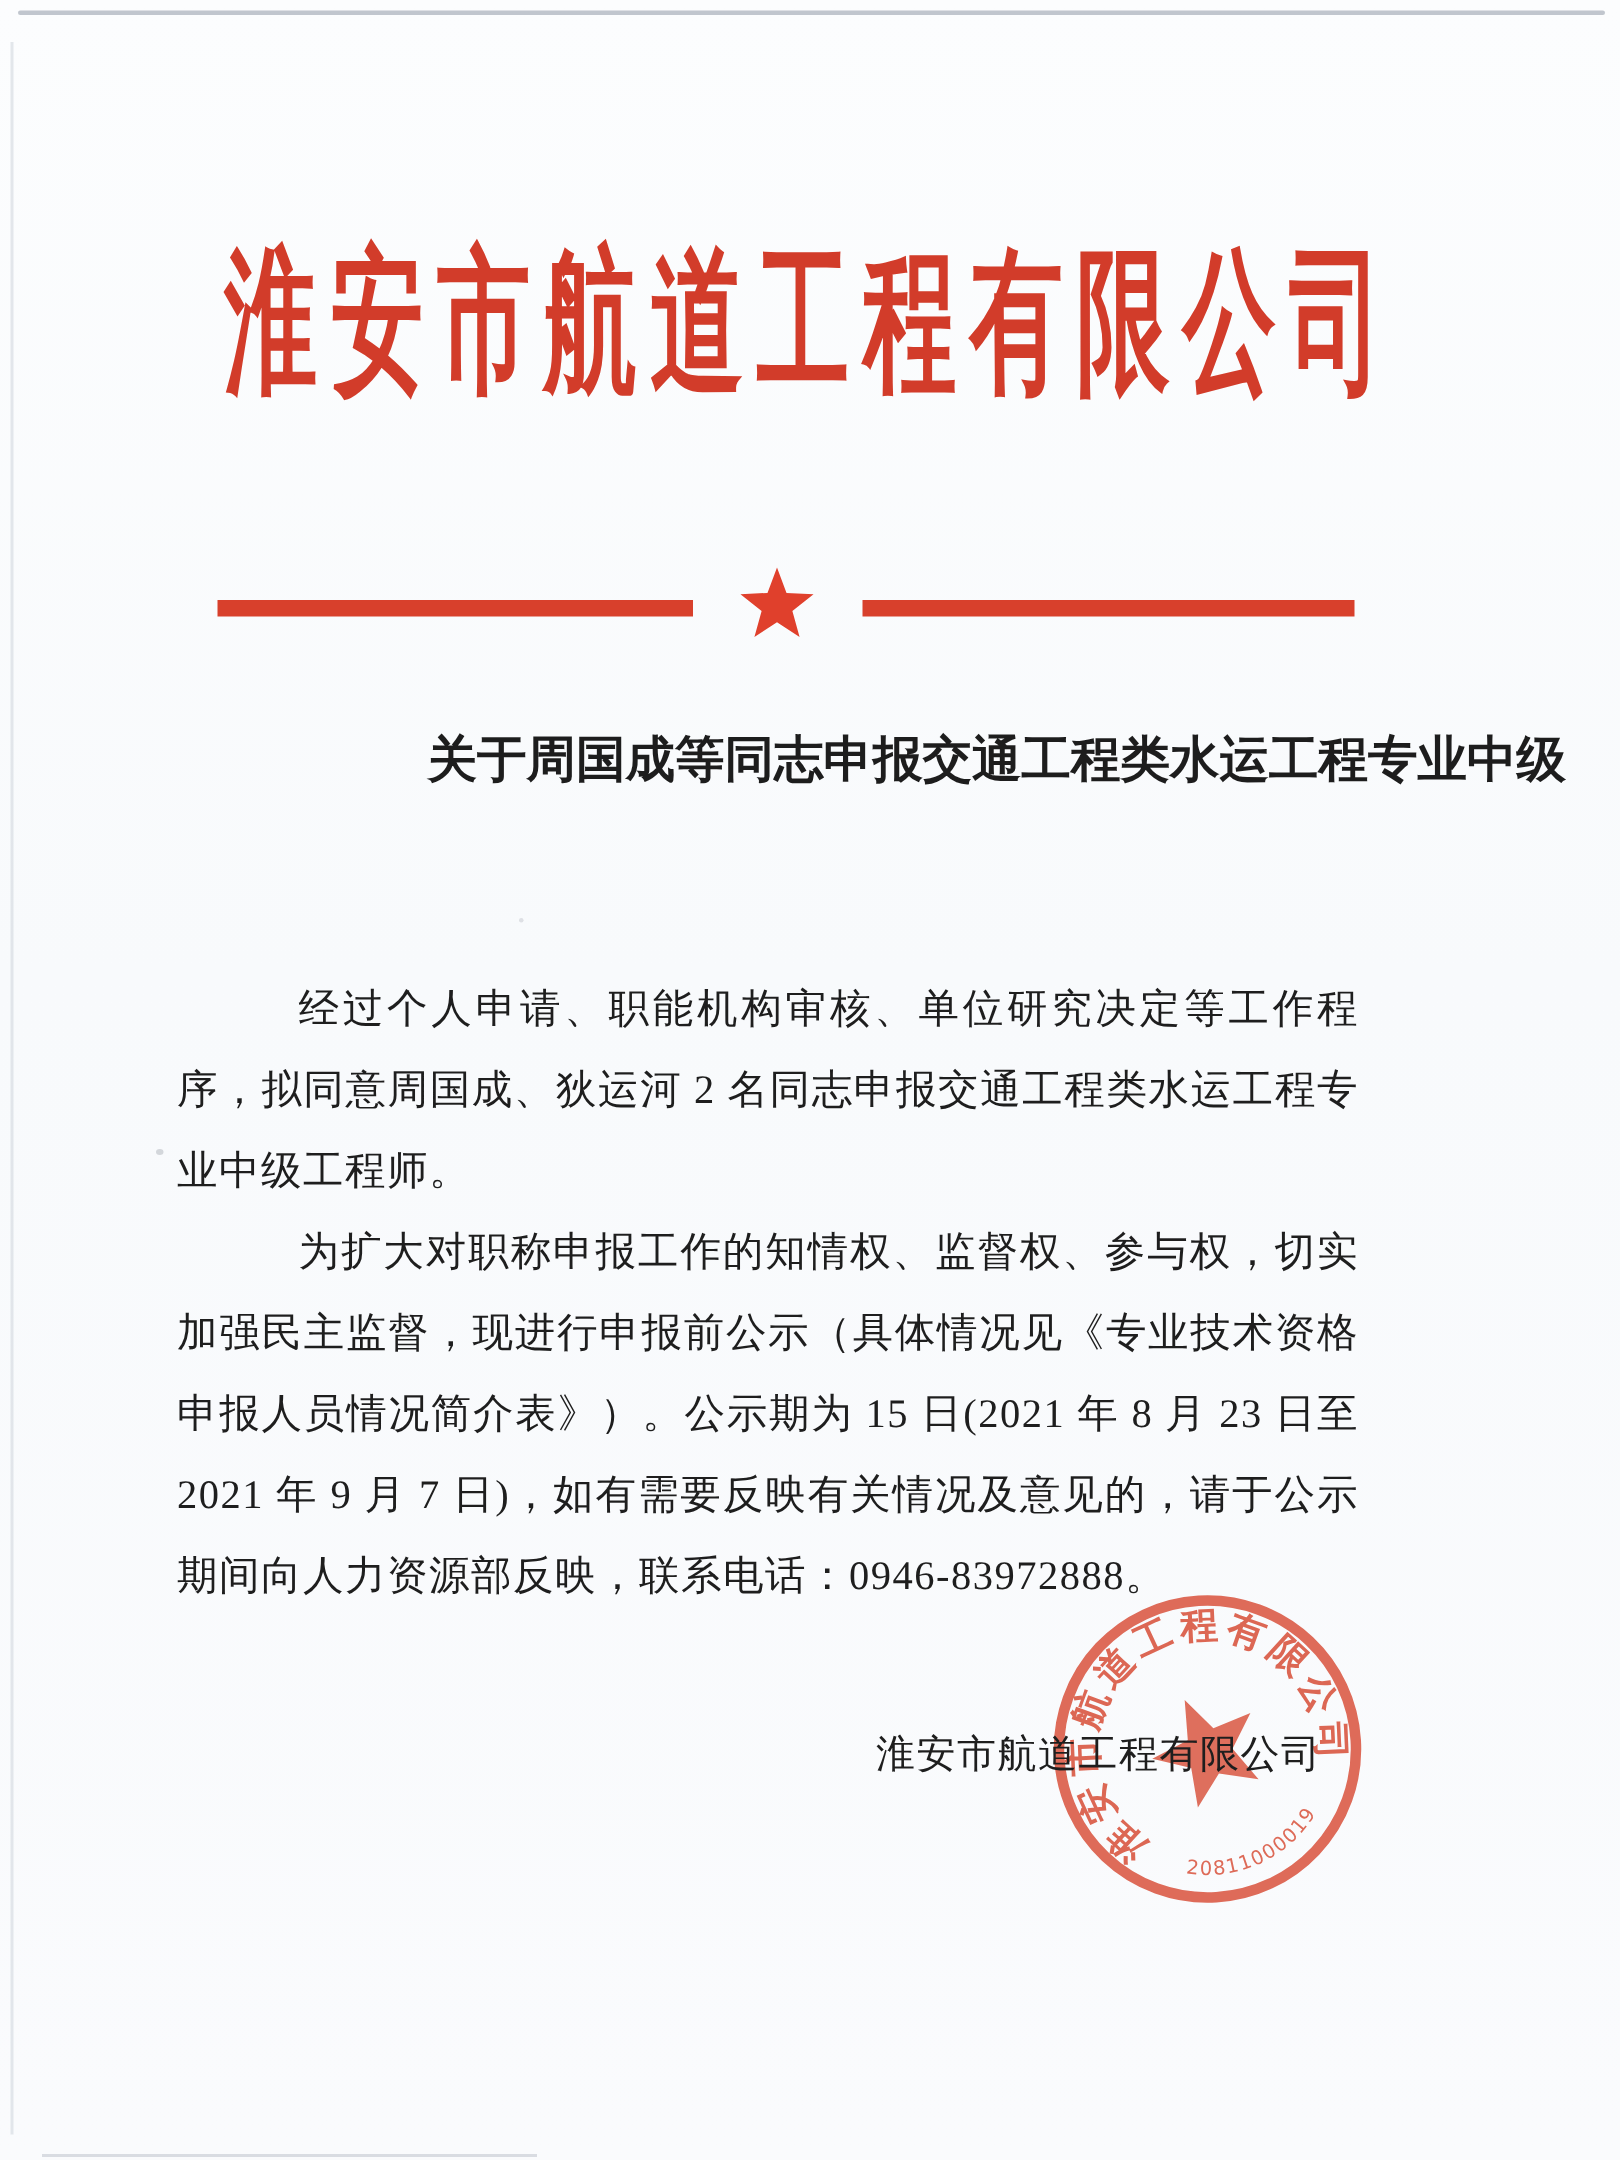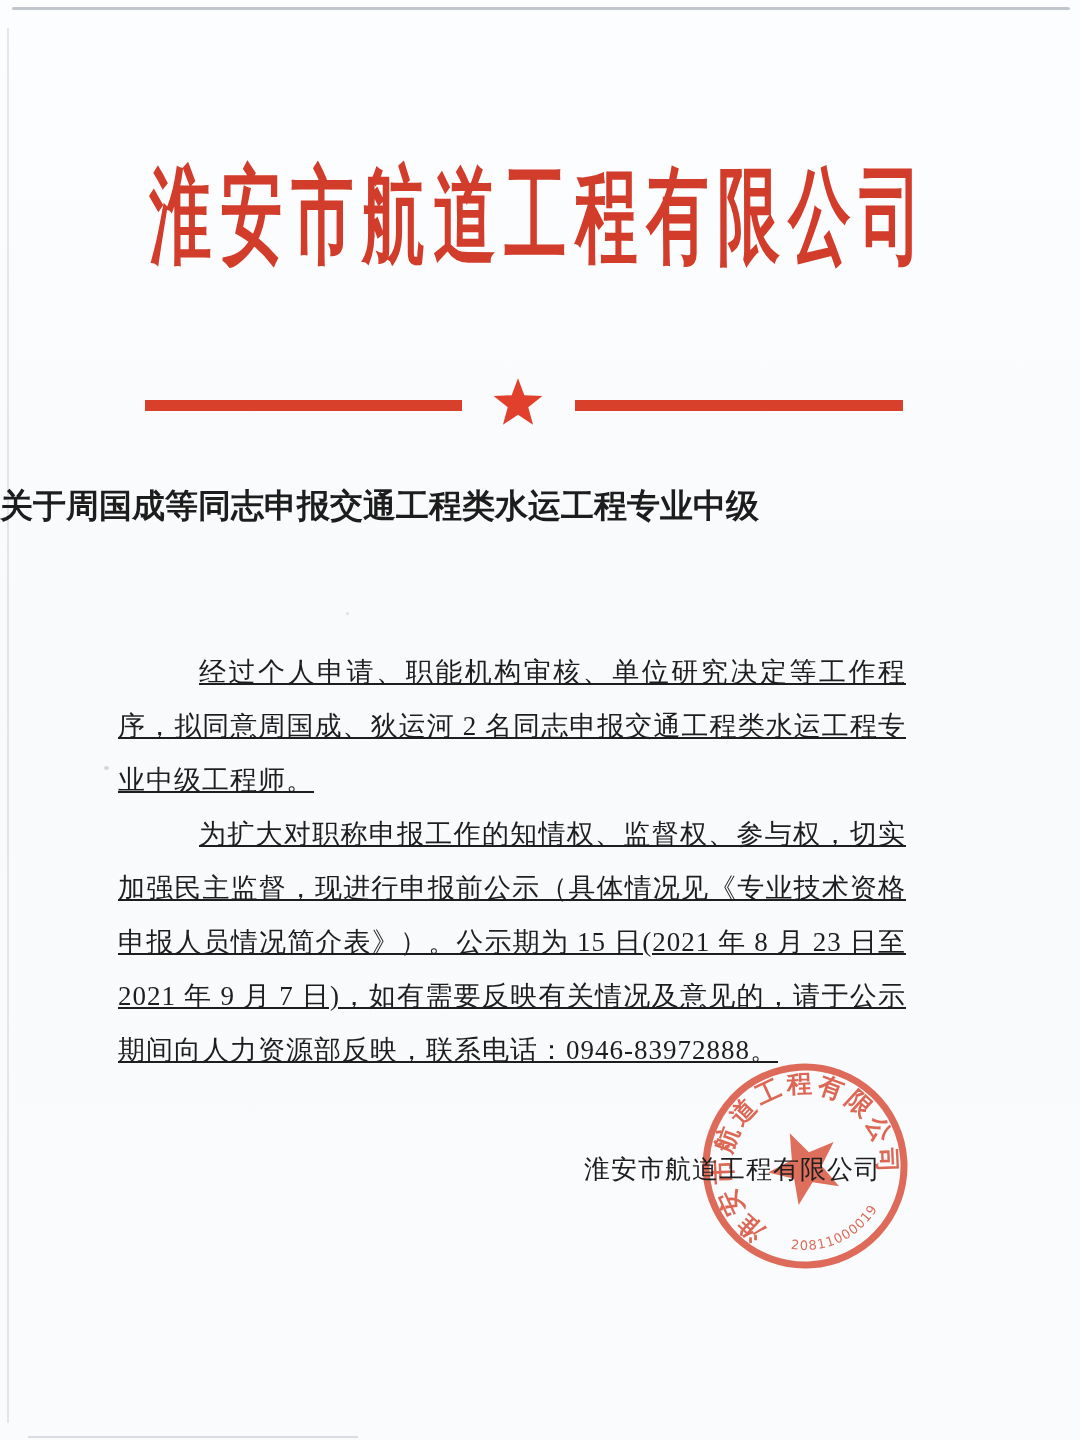--- a/index.html
+++ b/index.html
@@ -30,30 +30,30 @@
   
   .divider { position:absolute; top:376px; left:0; width:1044px; height:56px; }
   .divider .bar { position:absolute; top:24px; height:11px; background:#d8402c; }
   .bar-left  { left:145px; width:317px; }
   .bar-right { left:575px; width:328px; }
   .divider svg { position:absolute; left:491px; top:1px; }
 
   
   .doc-title {
     position:absolute; top:479px; left:0; width:1044px;
-    text-align:left; color:#1d1d1d;
+    text-align:right; color:#1d1d1d;
     font-family:"Liberation Sans","DejaVu Sans",sans-serif;
     font-weight:bold; font-size:33px; line-height:54px;
   }
 
   
   .body-text {
     position:absolute; top:645px; left:118px; width:788px;
     color:#1e1e1e; font-size:27px; line-height:54px; letter-spacing:1px;
-    text-align:justify; font-family:"Liberation Serif","DejaVu Serif",serif;text-decoration:underline;
+    text-align:justify; font-family:"Liberation Serif","DejaVu Serif",serif;
   }
   .body-text p { text-indent:3em; }
 
   
   .sign-block {
     position:absolute; top:1142px; right:199px;
     text-align:right; color:#1e1e1e;
     font-size:26px; line-height:56px; letter-spacing:1px;
     font-family:"Liberation Serif","DejaVu Serif",serif;
     z-index:3;

